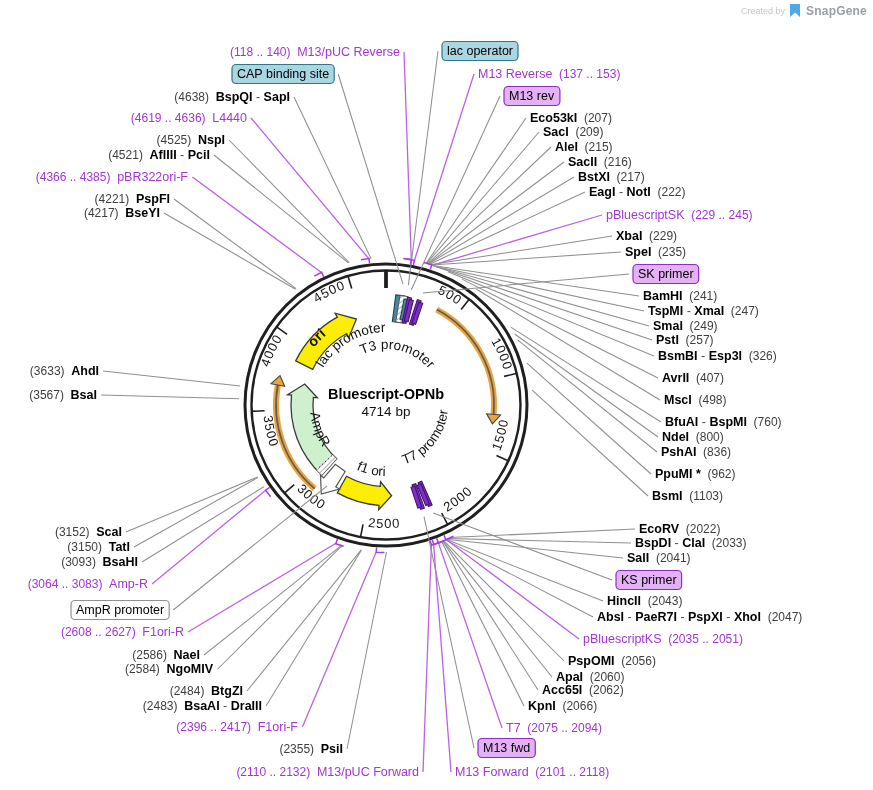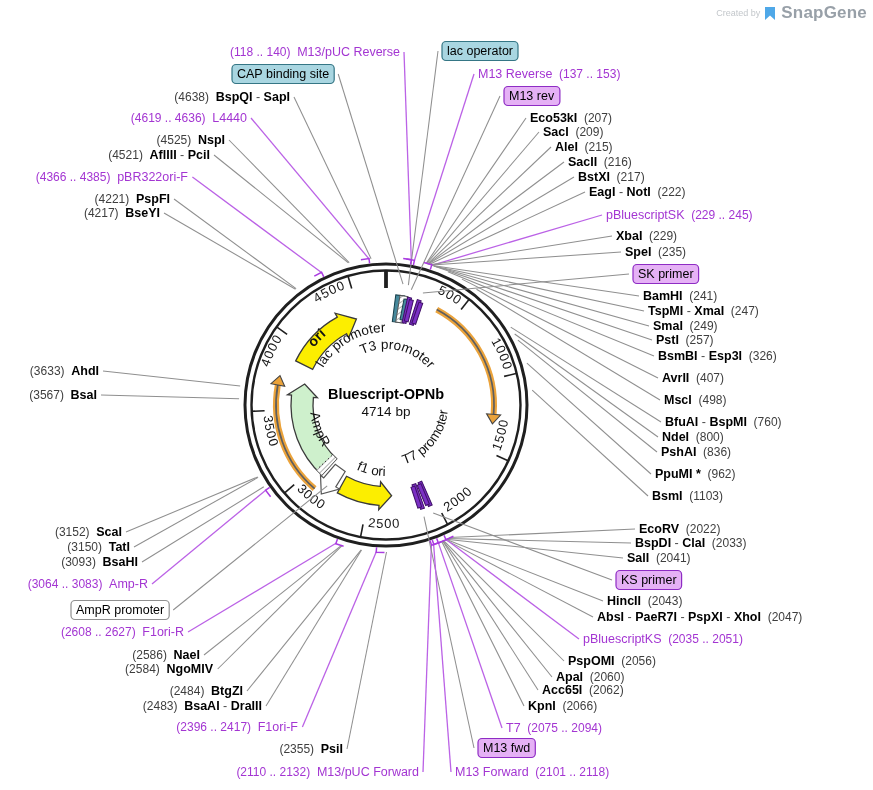--- a/index.html
+++ b/index.html
@@ -1,21 +1,21 @@
 <!DOCTYPE html>
 <html><head>
 <meta charset="utf-8">
 <style>
   html,body{margin:0;padding:0;background:#fff;}
   .stage{position:relative;width:873px;height:790px;background:#fff;overflow:hidden;
          font-family:"Liberation Sans",sans-serif;}
   svg{font-family:"Liberation Sans",sans-serif;}
   .watermark{position:absolute;top:3px;right:6px;display:flex;align-items:center;gap:4px;}
   .wm-created{font-size:9px;color:#c3c7cb;}
-  .wm-brand{font-size:17px;font-weight:bold;color:#98a0a8;letter-spacing:.2px;}
+  .wm-brand{font-size:12px;font-weight:bold;color:#98a0a8;letter-spacing:.2px;}
   text.callout{font-size:12.5px;}
   .p-num{fill:#3e3e3e;font-size:12px;font-weight:normal;}
   .p-enz{fill:#000;font-size:12.5px;font-weight:bold;}
   .p-sep{fill:#4a4a4a;font-size:12.5px;}
   .p-pri{fill:#A335D2;font-size:12.5px;}
   .p-prinum{fill:#A335D2;font-size:12px;}
   text.boxlab{font-size:12.5px;fill:#000;}
   text.tick-label{font-size:13px;fill:#161616;letter-spacing:1px;}
   text.curved{fill:#111;}
   #plasmid-title{font-size:14.5px;font-weight:bold;fill:#000;}

